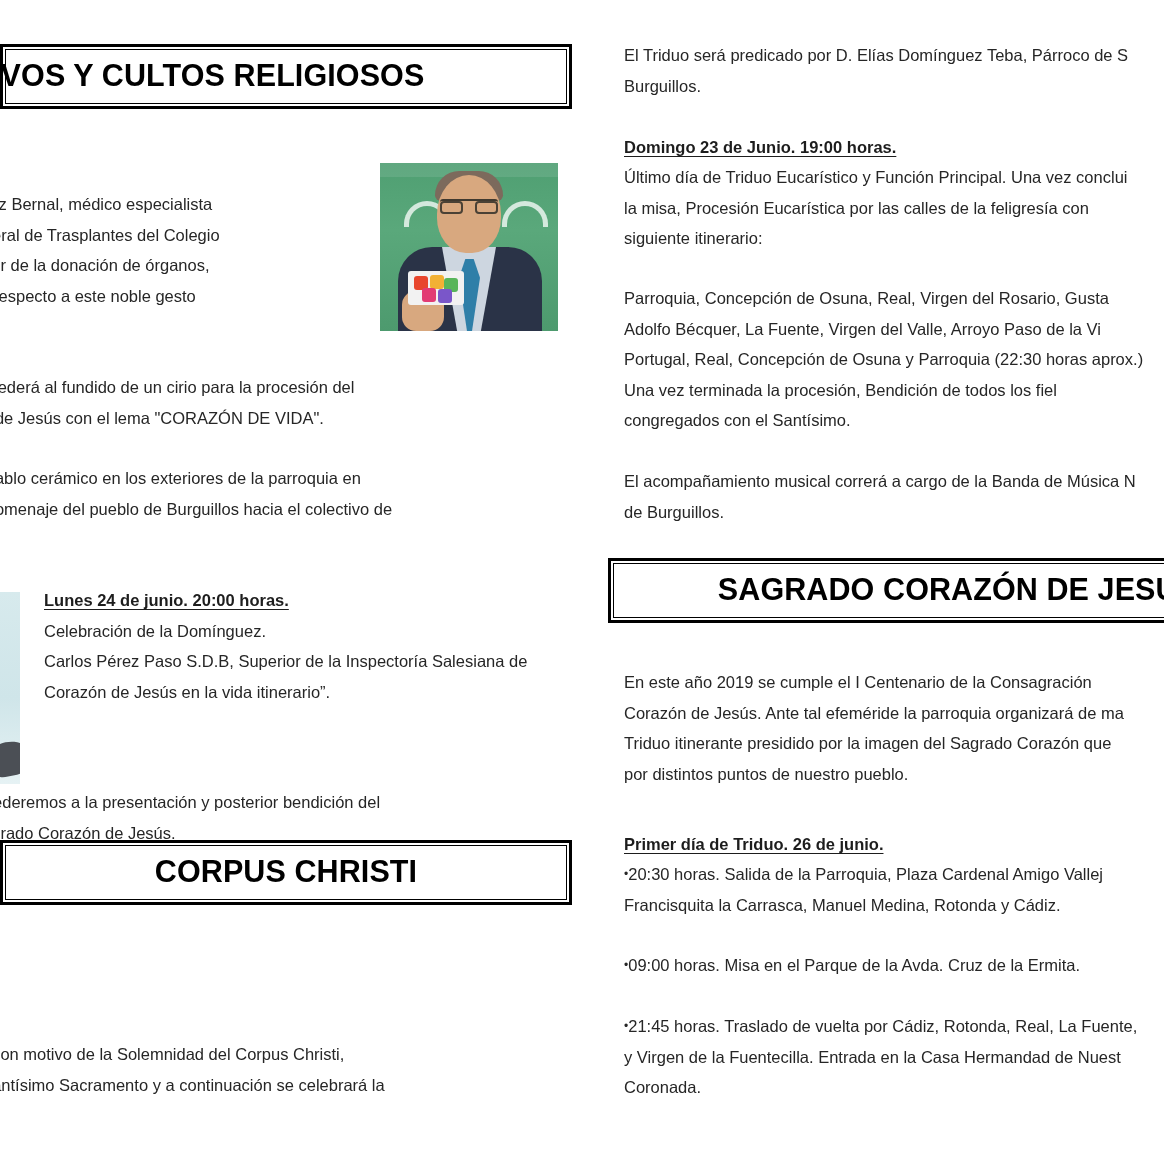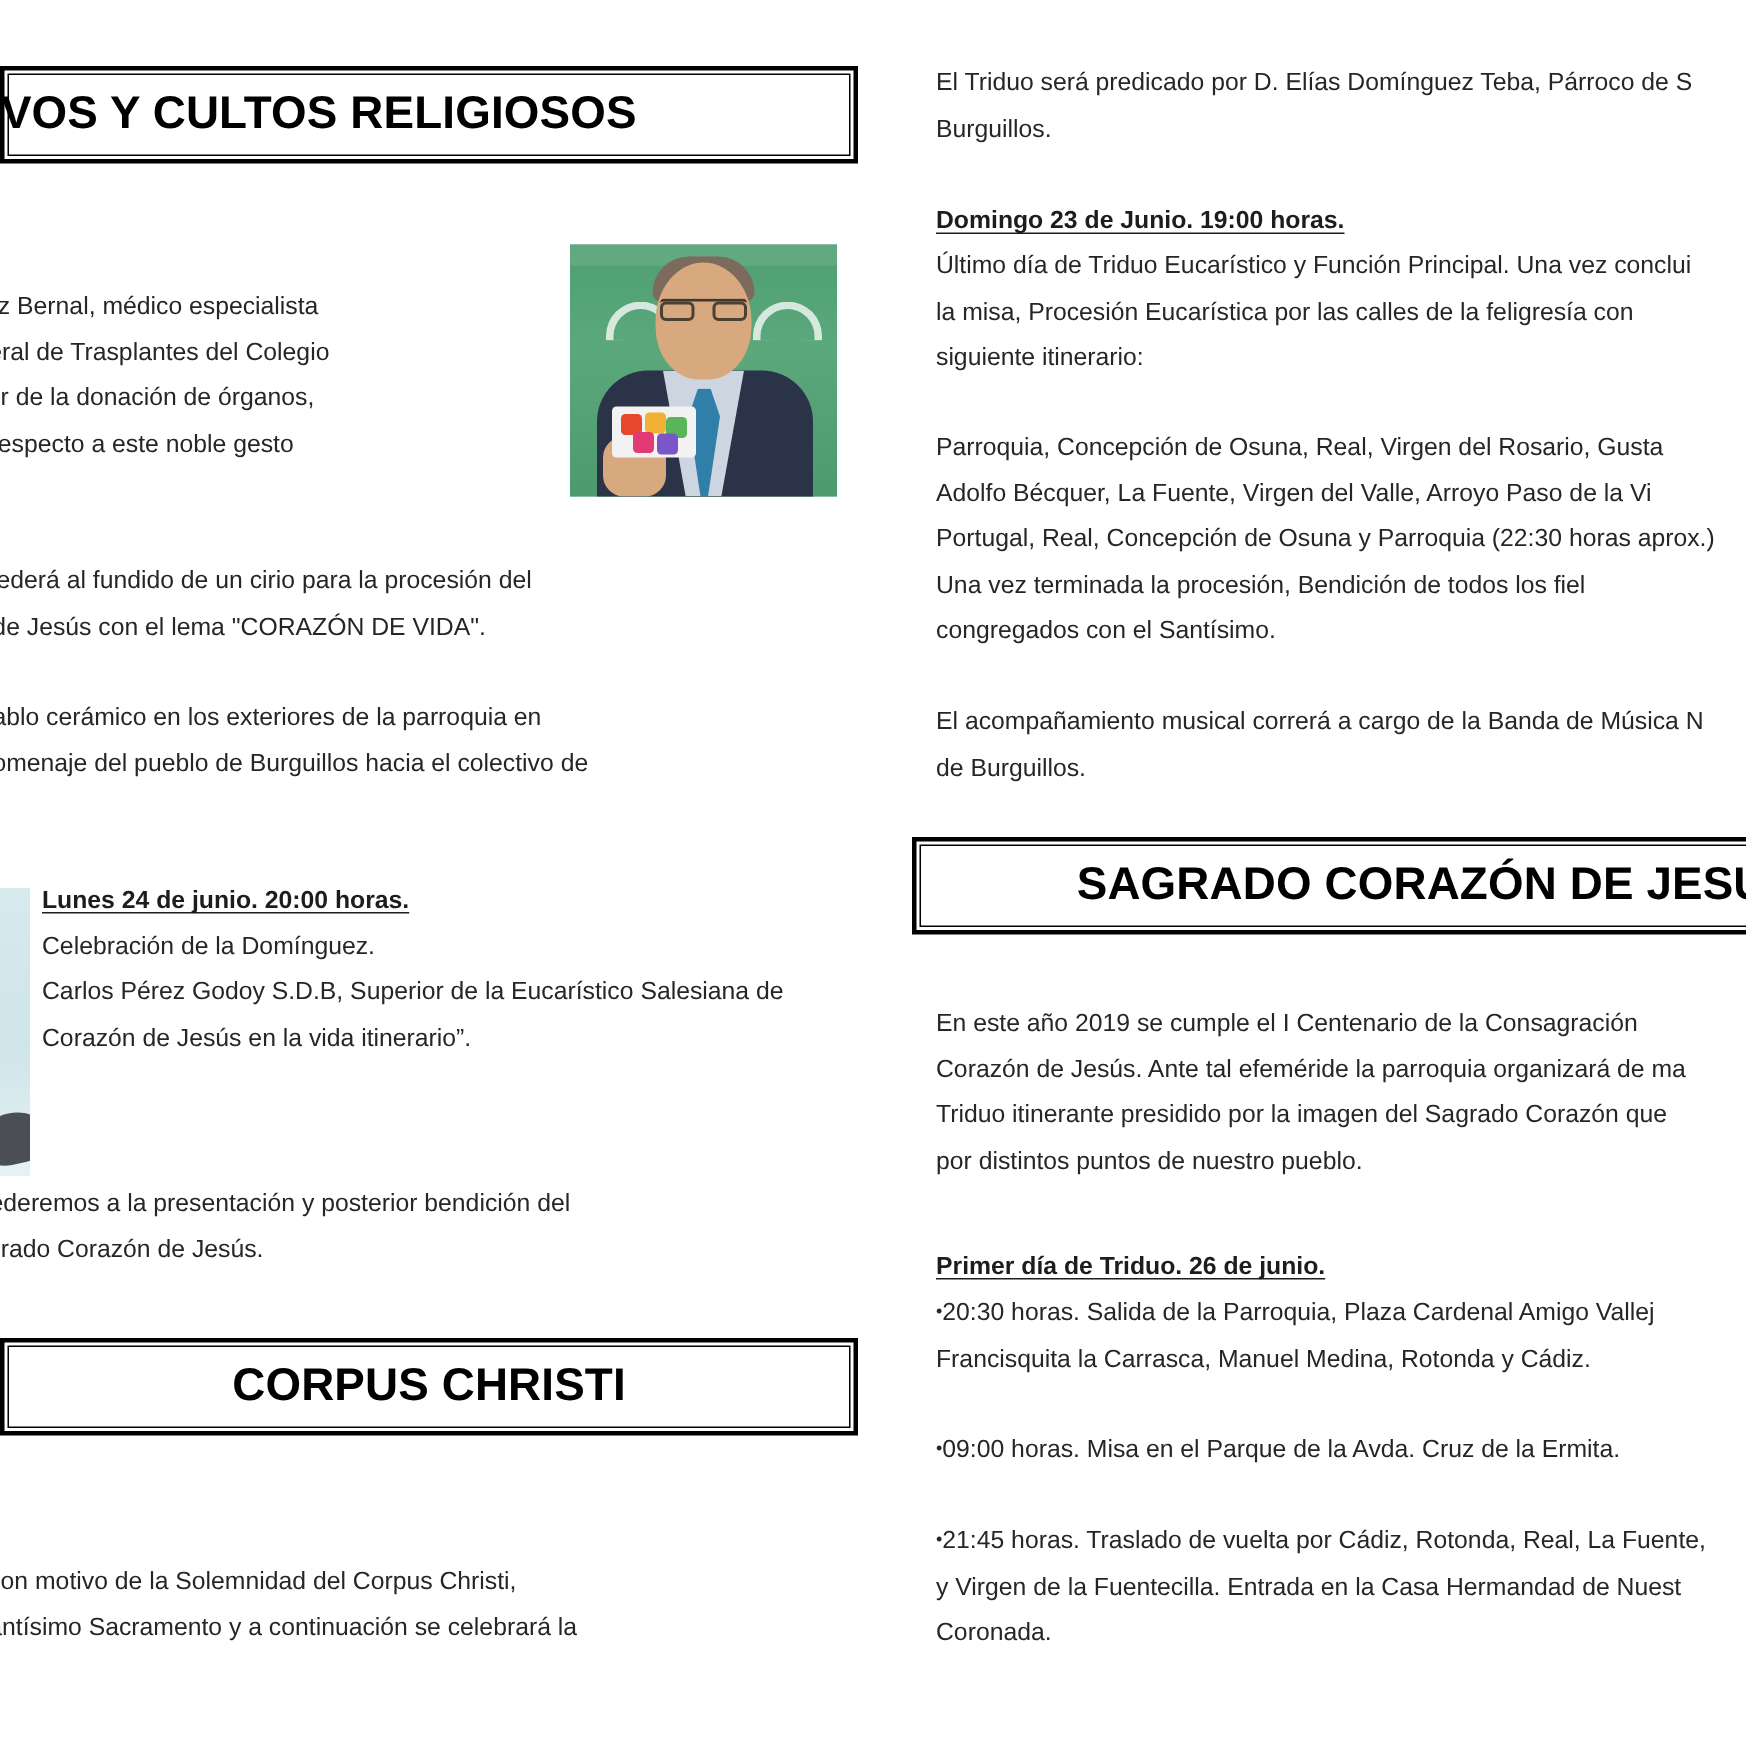--- a/index.html
+++ b/index.html
@@ -234,33 +234,33 @@
       <div class="para nowrapline"> la charla, se procederá al fundido de un cirio para la procesión del</div>
       <div class="para nowrapline">agrado Corazón de Jesús con el lema "CORAZÓN DE VIDA".</div>
     </div>
 
     <div style="position:absolute; left:0px; top:463px; width:700px;">
       <div class="para nowrapline"> bendecido un retablo cerámico en los exteriores de la parroquia en</div>
       <div class="para nowrapline">como pequeño homenaje del pueblo de Burguillos hacia el colectivo de</div>
       <div class="para nowrapline">s y sus familias.</div>
     </div>
 
-    <div style="position:absolute; left:156px; top:585px; width:544px;">
+    <div style="position:absolute; left:172px; top:585px; width:544px;">
       <div class="hdr">Lunes 24 de junio. 20:00 horas.</div>
       <div class="para nowrapline">Celebración de la Domínguez.</div>
-      <div class="para nowrapline">Carlos Pérez Godoy S.D.B, Superior de la Eucarístico Salesiana de</div>
+      <div class="para nowrapline">Carlos Pérez Paso S.D.B, Superior de la Inspectoría Salesiana de</div>
       <div class="para nowrapline">Corazón de Jesús en la vida itinerario”.</div>
     </div>
 
     <div style="position:absolute; left:0px; top:787px; width:700px;">
       <div class="para nowrapline"> disertación, procederemos a la presentación y posterior bendición del</div>
       <div class="para nowrapline">a imagen del Sagrado Corazón de Jesús.</div>
     </div>
 
-    <div style="position:absolute; left:128px; top:892px; width:572px;">
+    <div style="position:absolute; left:128px; top:840px; width:572px;">
       <div class="banner">
         <div class="banner-inner">
           <div class="banner-title">CORPUS CHRISTI</div>
         </div>
       </div>
     </div>
 
     <div style="position:absolute; left:0px; top:1009px; width:700px;">
       <div class="hdr">00 horas.</div>
     </div>

